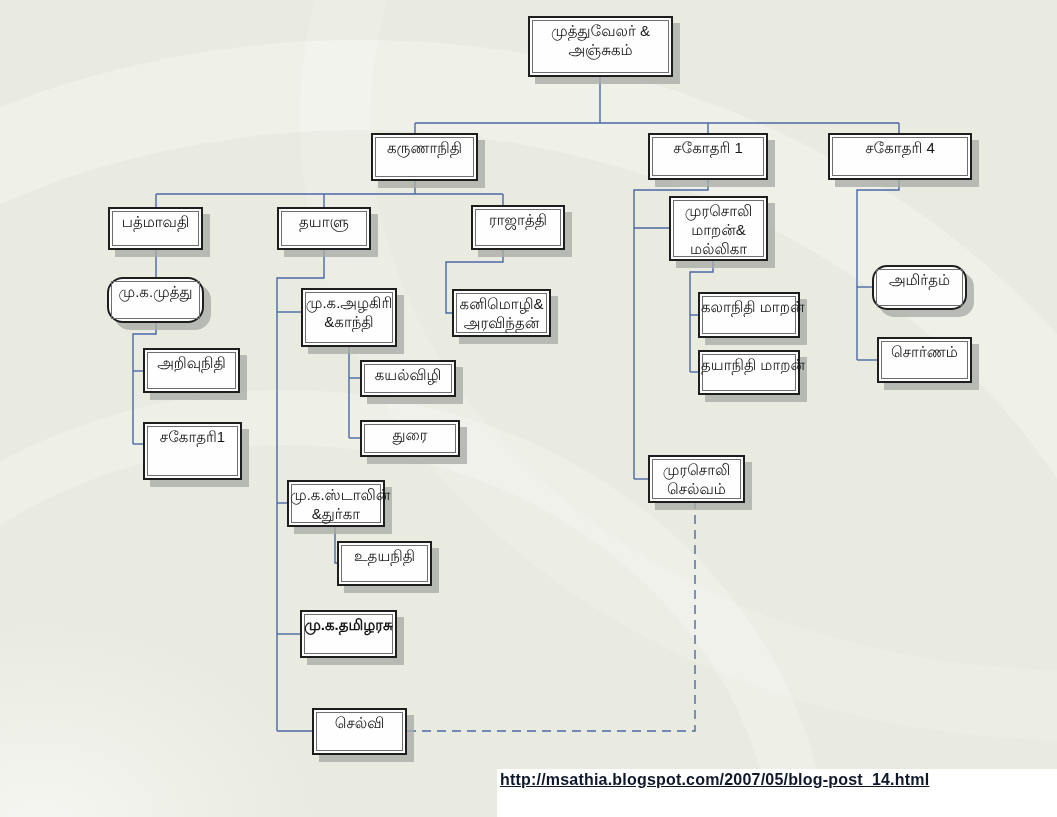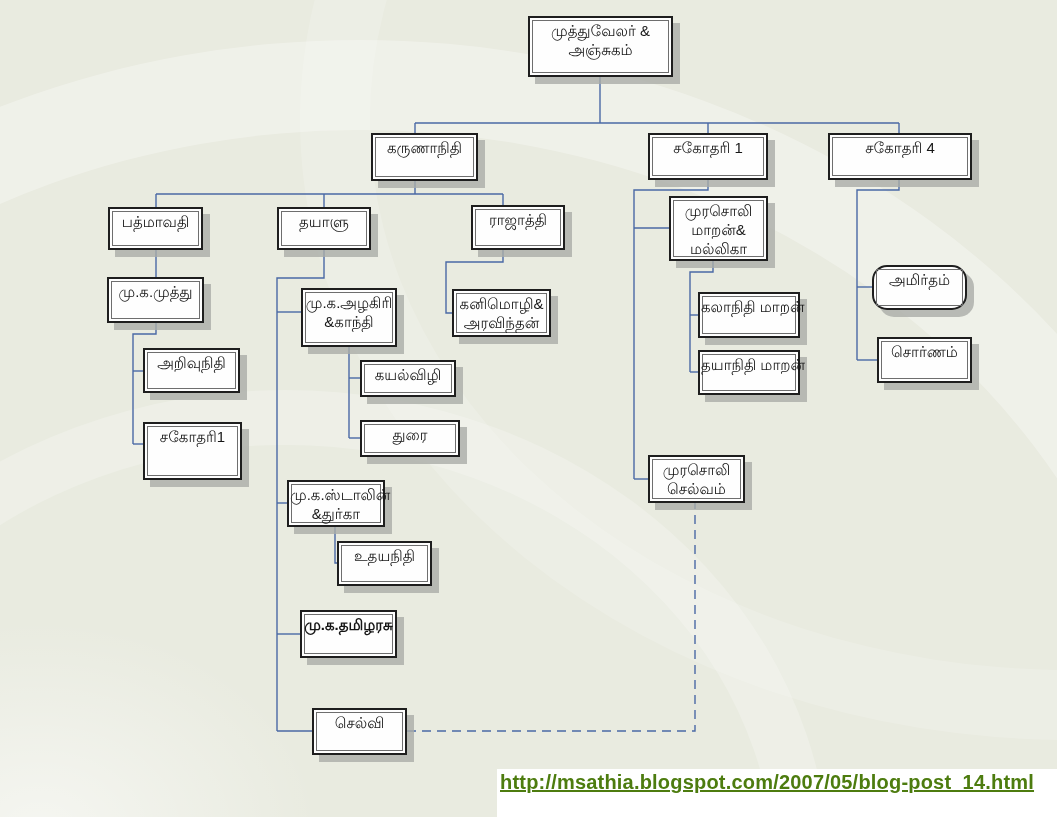--- a/index.html
+++ b/index.html
@@ -49,21 +49,21 @@
     font-size:15px; line-height:1.25;
     white-space:nowrap;
   }
 
   .footer-strip {
     position:absolute; left:497px; top:769px; width:560px; height:48px;
     background:#ffffff;
   }
   .footer-link {
     position:absolute; left:500px; top:771px;
-    font-size:20px; font-weight:bold; color:#4d7c0f;
+    font-size:16px; font-weight:bold; color:#0f172a;
     text-decoration:underline; letter-spacing:0.2px;
     cursor:pointer; white-space:nowrap;
   }
 </style>
 </head>
 <body>
 
 <div id="canvas">
   <div class="swirl s1"></div>
   <div class="swirl s4"></div>
@@ -144,21 +144,21 @@
         <div class="label">
           <div>தயாளு</div>
         </div>
       </div>
       <div class="node" style="left: 456px; top: 205px; width: 94px; height: 45px; margin-left: 15px;">
         <div class="inner"></div>
         <div class="label">
           <div>ராஜாத்தி</div>
         </div>
       </div>
-      <div class="node" style="left: 107px; top: 277px; width: 97px; height: 46px;">
+      <div class="node" style="left: 107px; top: 277px; width: 97px; height: 46px; border-radius: 16px;">
         <div class="inner"></div>
         <div class="label">
           <div>மு.க.முத்து</div>
         </div>
       </div>
       <div class="node" style="left: 143px; top: 348px; width: 97px; height: 45px;">
         <div class="inner"></div>
         <div class="label">
           <div>அறிவுநிதி</div>
         </div>

